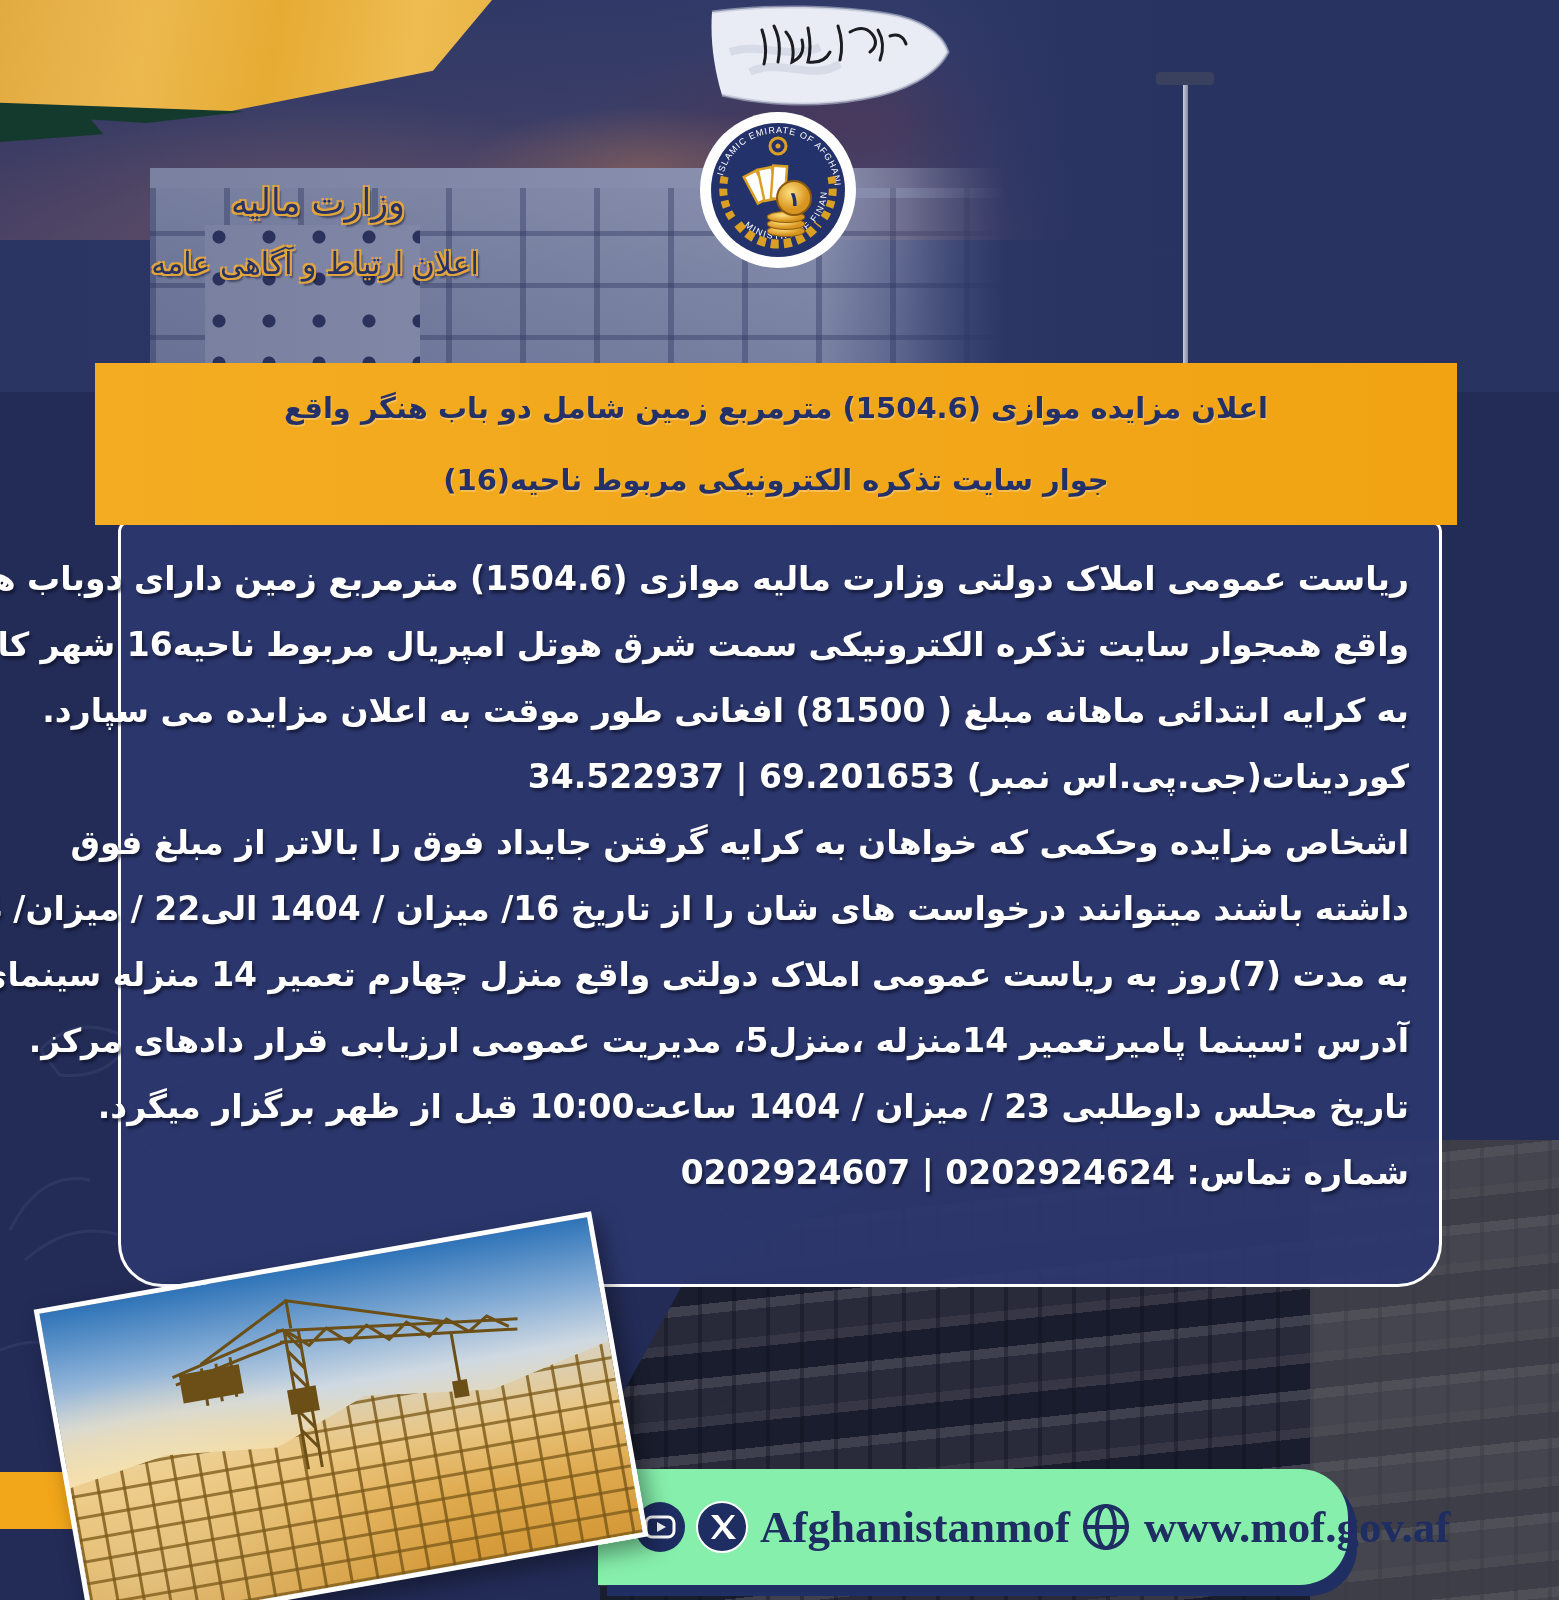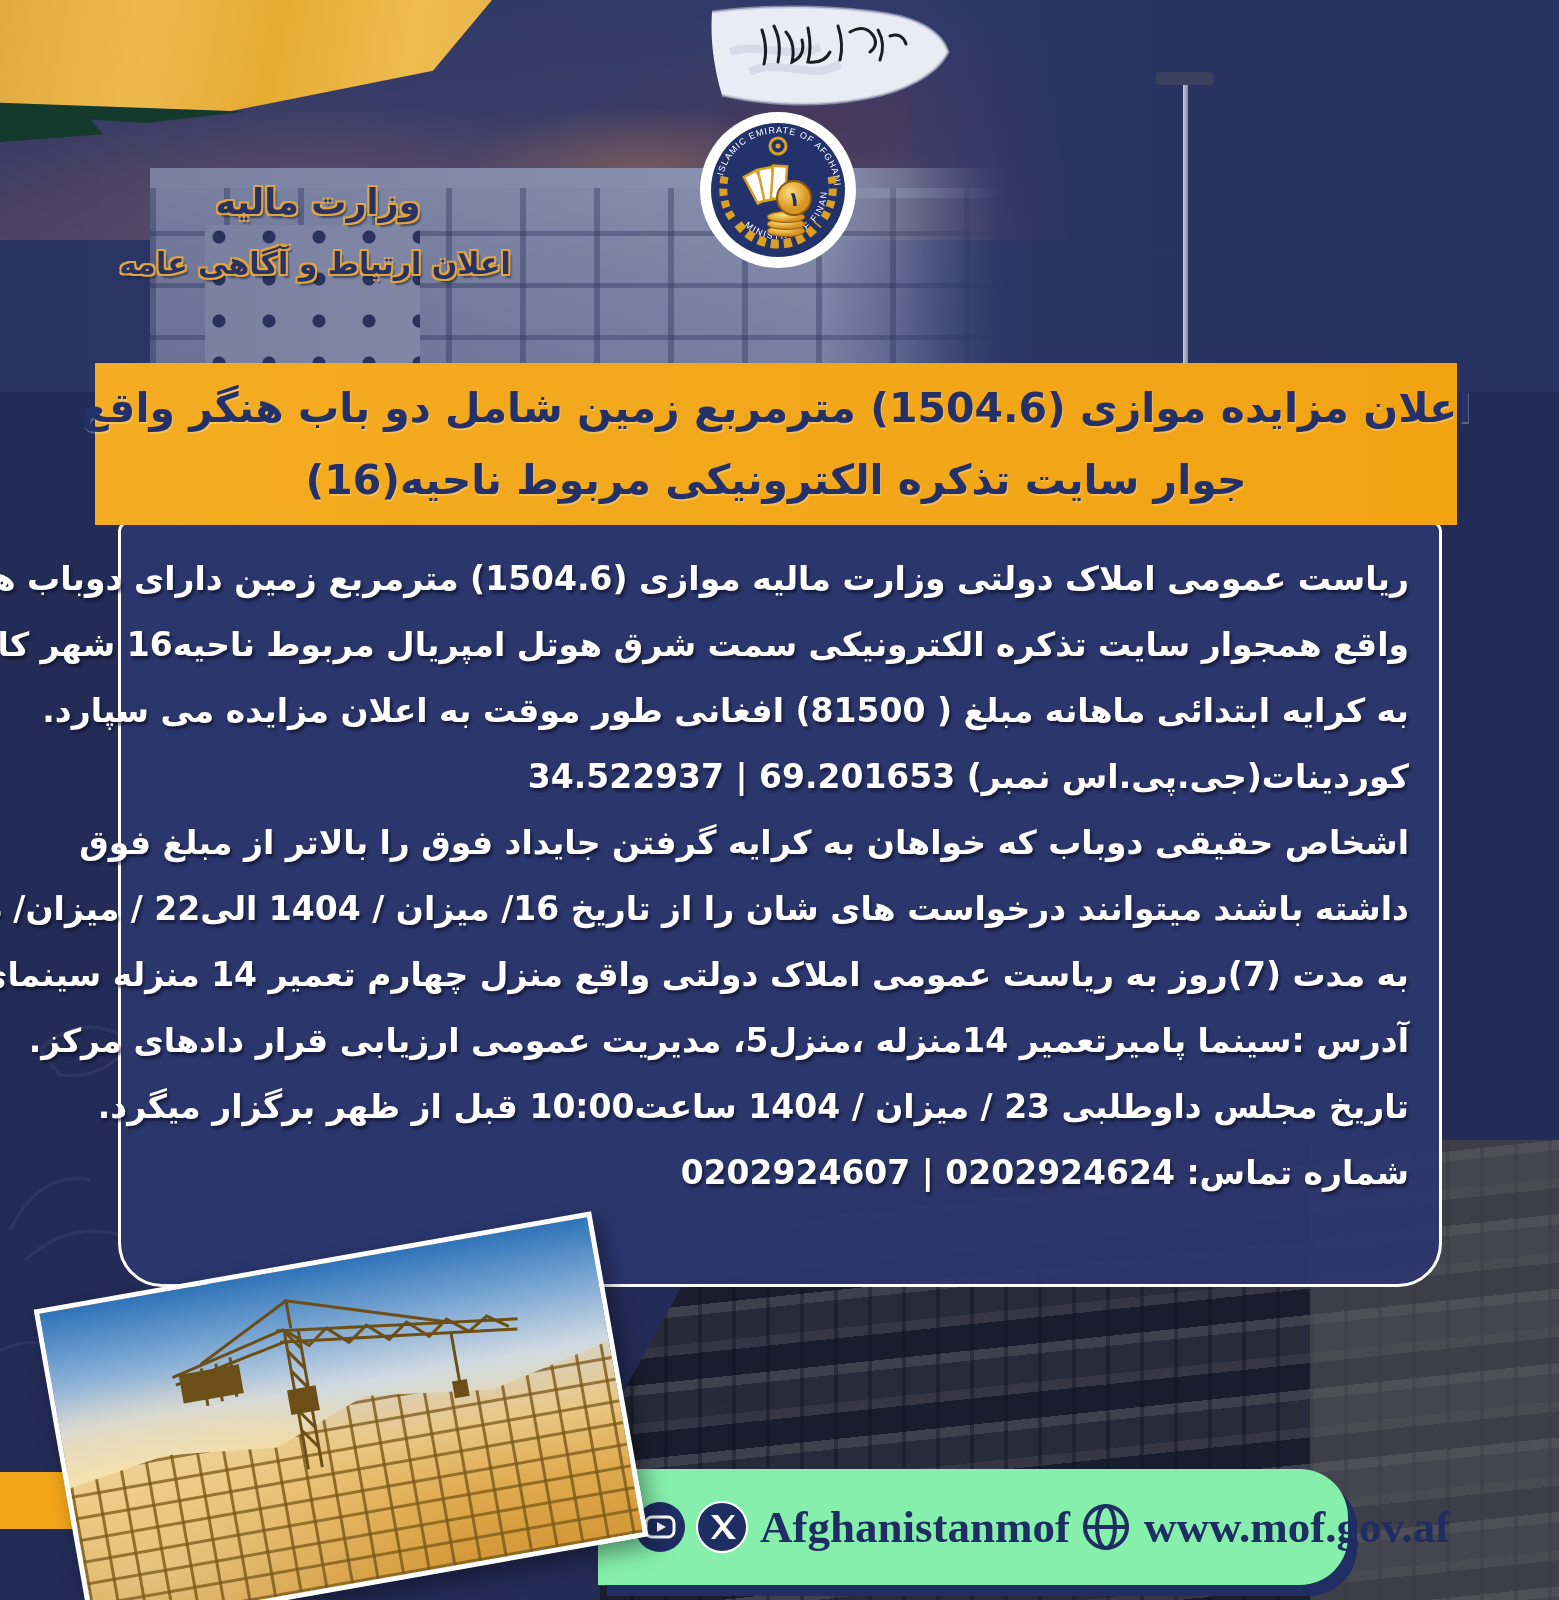--- a/index.html
+++ b/index.html
@@ -42,30 +42,30 @@
     background:linear-gradient(100deg,#e2ab42 0%,#ecb94f 30%,#e6ab32 55%,#eebc51 82%,#e9b446 100%);
     clip-path:polygon(0 0,100% 0,88% 60%,47% 94%,0 87%);}
   .ribbon-green{position:absolute;left:0;top:86px;width:252px;height:56px;z-index:2;
     background:#143a2e;clip-path:polygon(0 10%,97% 46%,58% 66%,36% 60%,41% 86%,0 100%);}
 
   
   .flag{position:absolute;left:690px;top:2px;width:268px;height:138px;z-index:2;}
   .logo{position:absolute;left:698px;top:110px;width:160px;height:160px;z-index:4;}
 
   
-  .mtitle{position:absolute;z-index:4;direction:rtl;text-align:center;font-weight:700;color:#273366;
+  .mtitle{position:absolute;z-index:4;direction:rtl;text-align:center;font-weight:400;color:#273366;
     text-shadow:-2px -2px 0 #e2a53d,2px -2px 0 #e2a53d,-2px 2px 0 #e2a53d,2px 2px 0 #e2a53d,3px 4px 2px rgba(20,25,50,.55);}
   .mtitle.l1{left:168px;top:182px;width:300px;font-size:35px;}
   .mtitle.l2{left:95px;top:246px;width:440px;font-size:30px;}
 
   
   .banner{position:absolute;left:95px;top:363px;width:1362px;height:162px;z-index:6;
     background:linear-gradient(90deg,#f4ac22 0%,#f2a71a 55%,#f1a312 100%);
     display:flex;flex-direction:column;justify-content:center;align-items:center;direction:rtl;}
-  .banner .bl{color:#243169;font-weight:800;font-size:41px;line-height:72px;white-space:nowrap;
+  .banner .bl{color:#243169;font-weight:800;font-size:29px;line-height:72px;white-space:nowrap;
     text-shadow:1px 2px 0 rgba(255,255,255,.25);}
 
   
   .card{position:absolute;left:118px;top:521px;width:1324px;height:766px;z-index:5;
     background:rgba(44,55,110,.95);border:3px solid #ffffff;border-radius:10px 10px 44px 44px;
     direction:rtl;padding:22px 30px 0 30px;display:flex;flex-direction:column;}
   .card .ln{color:#ffffff;font-weight:800;font-size:33px;line-height:66px;
     text-shadow:2px 3px 3px rgba(8,12,32,.6);}
   .card .just{text-align:justify;text-align-last:justify;white-space:nowrap;}
   .card .right{text-align:right;white-space:nowrap;}
@@ -194,21 +194,21 @@
   </svg>
 
   <div class="bldg2"></div>
   <div class="bldg2-tint"></div>
 
   <div class="card">
     <div class="ln just">ریاست عمومی املاک دولتی وزارت مالیه موازی (1504.6) مترمربع زمین دارای دوباب هنگر</div>
     <div class="ln just">واقع همجوار سایت تذکره الکترونیکی سمت شرق هوتل امپریال مربوط ناحیه16 شهر کابل</div>
     <div class="ln center">به کرایه ابتدائی ماهانه مبلغ ( 81500) افغانی طور موقت به اعلان مزایده می سپارد.</div>
     <div class="ln right">کوردینات(جی.پی.اس نمبر)  69.201653 | 34.522937</div>
-    <div class="ln just">اشخاص حقیقی دوباب که خواهان به کرایه گرفتن جایداد فوق را بالاتر از مبلغ فوق</div>
+    <div class="ln just">اشخاص مزایده وحکمی که خواهان به کرایه گرفتن جایداد فوق را بالاتر از مبلغ فوق</div>
     <div class="ln just">داشته باشند میتوانند درخواست های شان را از تاریخ 16/ میزان / 1404 الی22 / میزان/ 1404)</div>
     <div class="ln just">به مدت (7)روز به ریاست عمومی املاک دولتی واقع منزل چهارم تعمیر 14 منزله سینمای پامیر</div>
     <div class="ln right">آدرس :سینما پامیرتعمیر 14منزله ،منزل5، مدیریت عمومی ارزیابی قرار دادهای مرکز.</div>
     <div class="ln right">تاریخ مجلس داوطلبی 23 / میزان  / 1404 ساعت10:00 قبل  از ظهر برگزار میگرد.</div>
     <div class="ln right">شماره تماس: 0202924624 | 0202924607</div>
   </div>
 
   <div class="band"></div>
   <div class="pill">
     <svg class="icn" viewBox="0 0 52 52">

